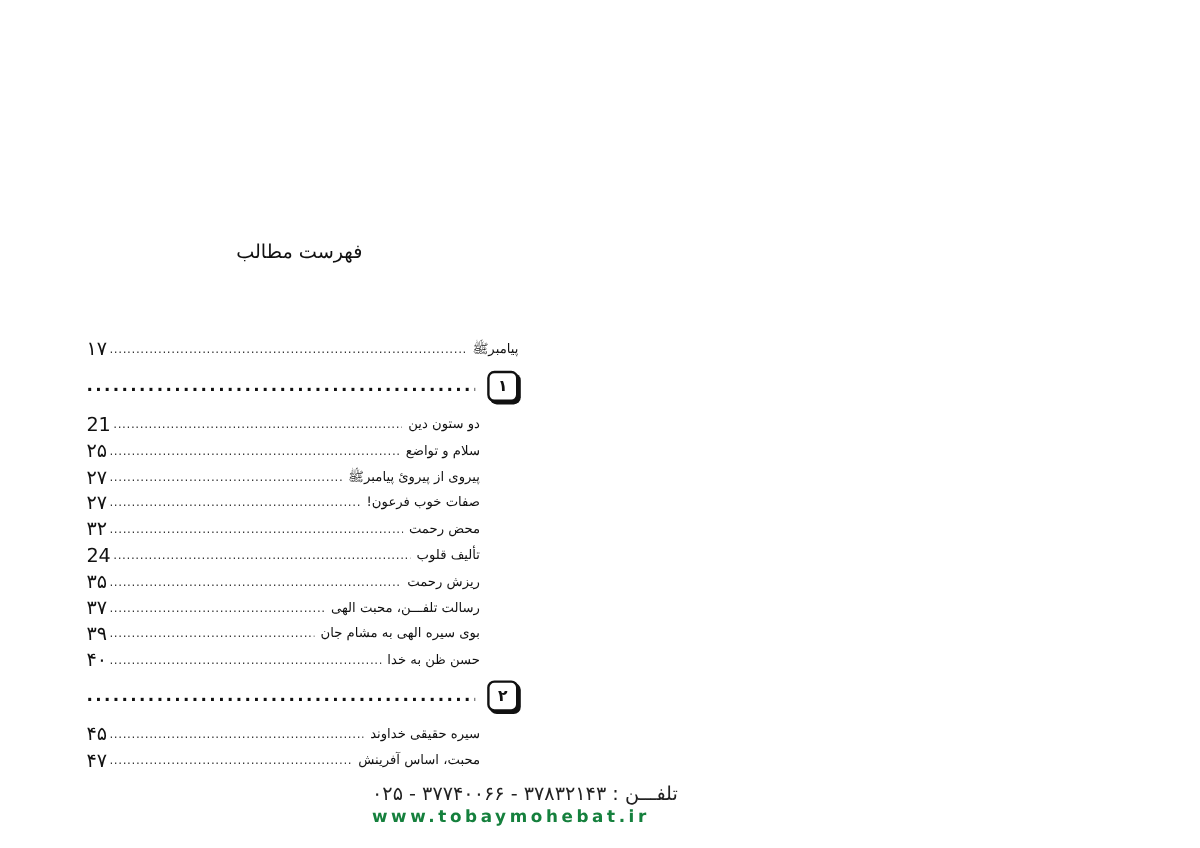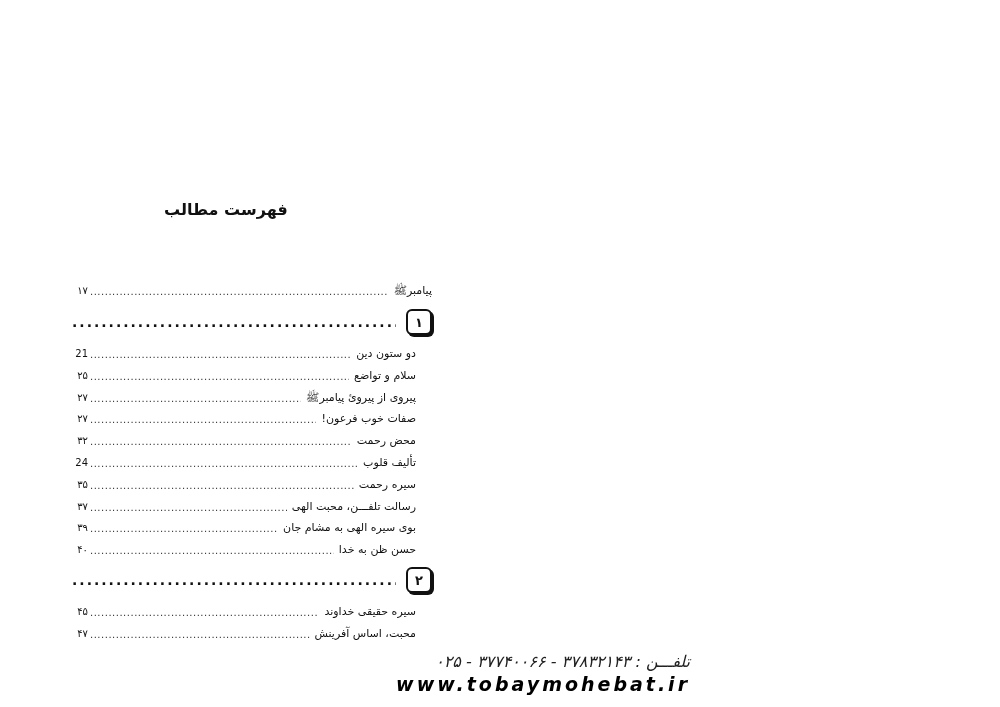--- a/index.html
+++ b/index.html
@@ -1,52 +1,52 @@
 <!DOCTYPE html>
 <html><head>
   <meta charset="utf-8">
   <style>
     html, body { margin: 0; padding: 0; }
     body {
       width: 1000px; height: 707px; background: #ffffff; position: relative; overflow: hidden;
       font-family: "DejaVu Sans", sans-serif; color: #111;
     }
     .title {
-      position: absolute; top: 200px; left: 164px; width: 150px; text-align: left;
-      font-size: 16px; font-weight: bold; direction: rtl;
+      position: absolute; top: 200px; left: 152px; width: 150px; text-align: right;
+      font-size: 16px; font-weight: normal; direction: rtl;
     }
     .toc { position: absolute; left: 72px; width: 360px; direction: rtl; }
     .row {
       position: absolute; left: 0; width: 360px; height: 20px;
       display: flex; align-items: flex-end; direction: rtl; font-size: 11px; line-height: 14px;
     }
     .row .label { white-space: nowrap; padding-left: 3px; }
     .row .dots {
       flex: 1; overflow: hidden; white-space: nowrap; direction: ltr; text-align: right;
       font-size: 10px; color: #333; letter-spacing: 0.5px; margin: 0 2px; line-height: 12px;
     }
-    .row .page { white-space: nowrap; min-width: 16px; text-align: right; font-size: 10px; }
-    .row.sub .label { margin-right: 16px; }
+    .row .page { white-space: nowrap; min-width: 16px; text-align: right; font-size: 16px; }
+    .row.sub .label { margin-right: 32px; }
     .section {
       position: absolute; left: 0; width: 360px; height: 28px; display: flex; align-items: center; direction: rtl;
     }
     .badge {
       width: 22px; height: 22px; border: 2px solid #111; border-radius: 6px;
       box-shadow: 2px 2px 0 #111; display: flex; align-items: center; justify-content: center;
       font-size: 13px; font-weight: bold; margin-left: 10px; background: #fff;
     }
     .section .sdots {
       flex: 1; overflow: hidden; white-space: nowrap; font-size: 14px; font-weight: bold;
       letter-spacing: 2px; direction: ltr; text-align: right; line-height: 14px;
     }
     .footer {
-      position: absolute; left: 310px; width: 380px; top: 652px; text-align: right; font-style: italic;
+      position: absolute; left: 310px; width: 380px; top: 652px; text-align: left;
     }
     .phone { font-size: 16px; direction: rtl; letter-spacing: 1px; color: #222; }
-    .site { font-size: 19px; font-weight: bold; letter-spacing: 3px; color: #000000; margin-top: 2px; }
+    .site { font-size: 14px; font-weight: bold; letter-spacing: 3px; color: #15803d; margin-top: 2px; }
   </style>
 </head>
 <body>
 
 <div class="title">فهرست مطالب</div>
 
 <div class="toc">
   <div class="row" style="top:278px;">
     <span class="label">پیامبرﷺ</span>
     <span class="dots">..................................................................................................................................</span>
@@ -82,21 +82,21 @@
     <span class="label">محض رحمت</span>
     <span class="dots">..................................................................................................................................</span>
     <span class="page">۳۲</span>
   </div>
   <div class="row sub" style="top:450px;">
     <span class="label">تألیف قلوب</span>
     <span class="dots">..................................................................................................................................</span>
     <span class="page">24</span>
   </div>
   <div class="row sub" style="top:472px;">
-    <span class="label">سیره رحمت</span>
+    <span class="label">ریزش رحمت</span>
     <span class="dots">..................................................................................................................................</span>
     <span class="page">۳۵</span>
   </div>
   <div class="row sub" style="top:494px;">
     <span class="label">رسالت تلفـــن، محبت الهی</span>
     <span class="dots">..................................................................................................................................</span>
     <span class="page">۳۷</span>
   </div>
   <div class="row sub" style="top:515px;">
     <span class="label">بوی سیره الهی به مشام جان</span>

